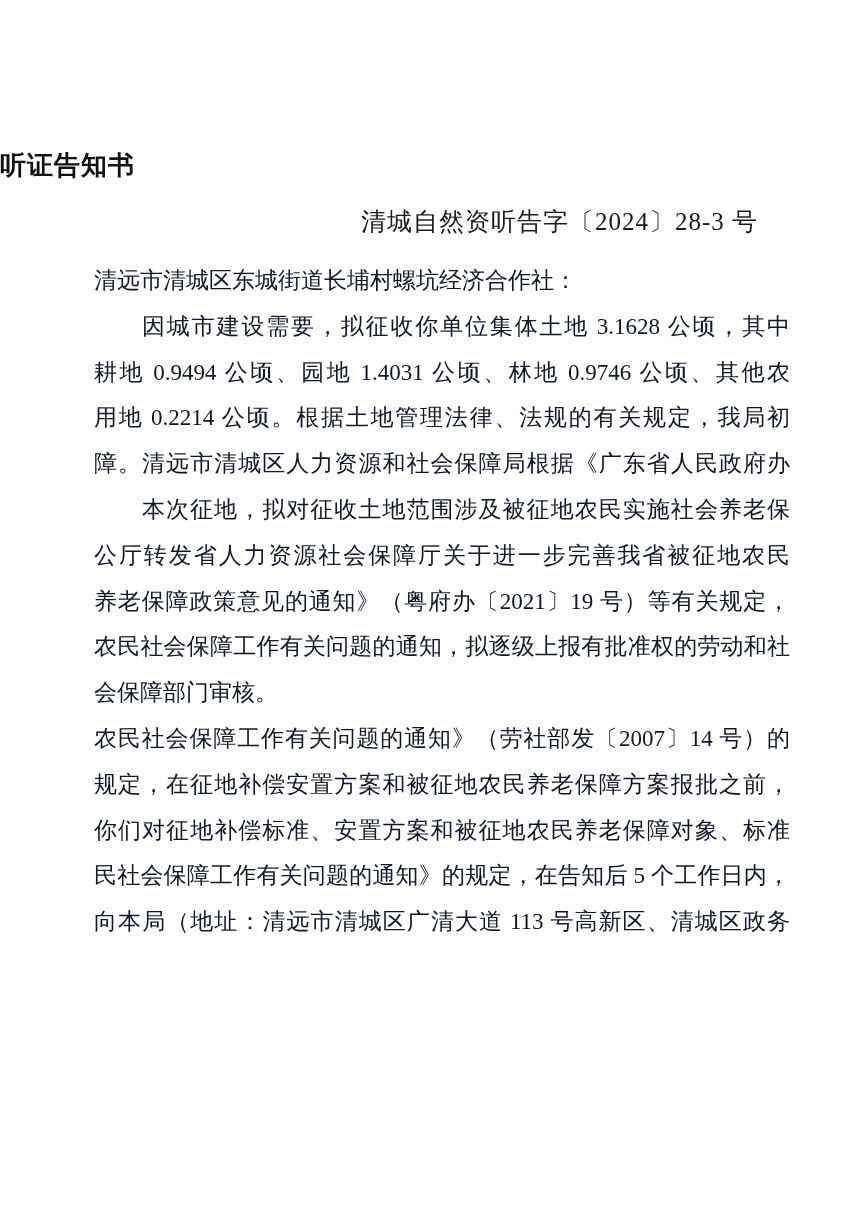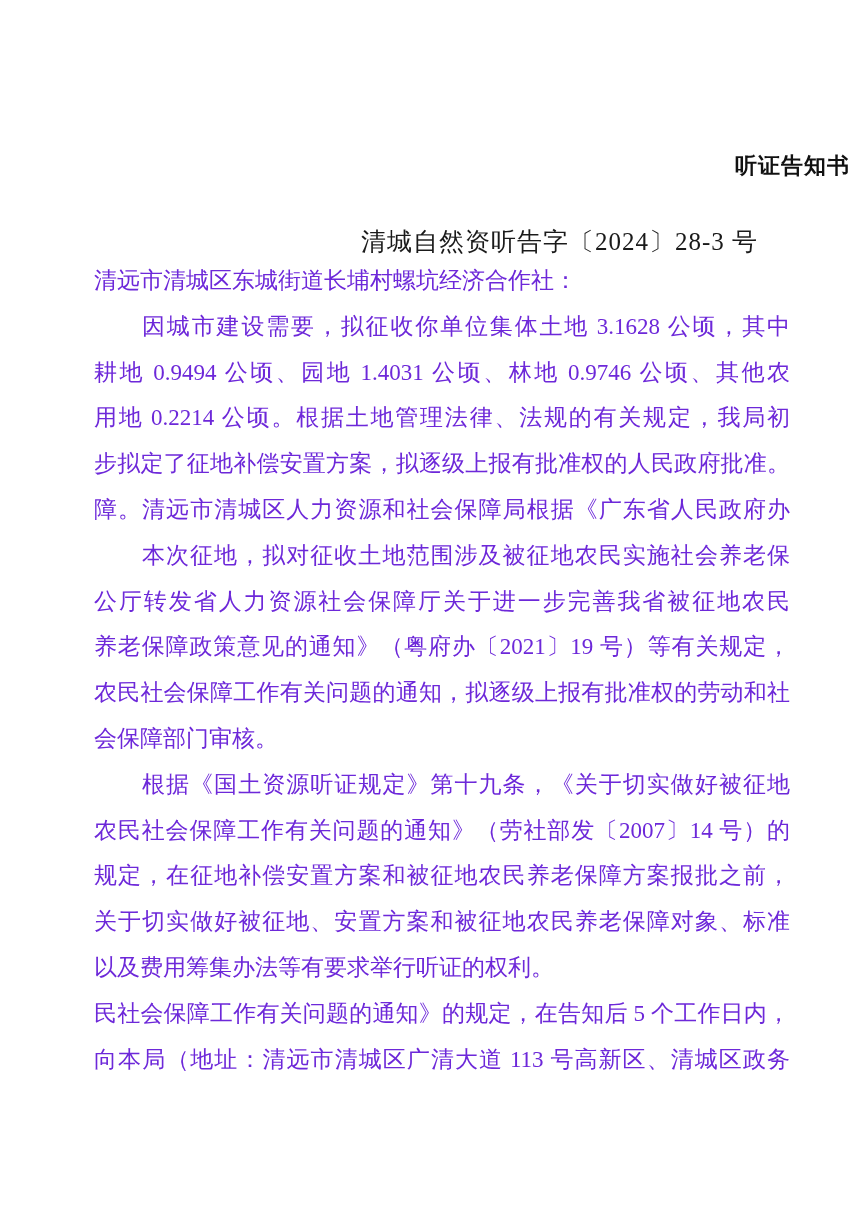--- a/index.html
+++ b/index.html
@@ -12,53 +12,52 @@
     width: 850px;
     height: 1218px;
     background: #ffffff;
     color: #1a1a1a;
     font-family: "Liberation Serif", "DejaVu Serif", serif;
     overflow: hidden;
   }
   .doc-title {
     position: absolute;
     top: 144px;
-    left: 17px;
+    left: 0;
     right: 0;
-    text-align: right;
-    font-size: 22px;
+    text-align: left;
+    font-size: 26px;
     font-weight: bold;
     letter-spacing: 1px;
     line-height: 44px;
     color: #111111;
   }
   .doc-number {
     position: absolute;
     top: 205px;
     right: 92px;
     font-size: 25px;
     letter-spacing: 1px;
     color: #1a1a1a;
-    margin-top: 20px;
   }
   .doc-body {
     position: absolute;
     top: 258px;
     left: 94px;
     right: 60px;
   }
   .line {
     height: 45.8px;
     line-height: 45.8px;
     font-size: 23px;
     text-align: justify;
     text-align-last: justify;
     overflow: hidden;
     white-space: normal;
-    color: #6d28d9;
+    color: #0f172a;
   }
   .line.left {
     text-align: left;
     text-align-last: left;
   }
   .line.indent {
     padding-left: 48px;
   }
 </style>
 </head>
@@ -68,29 +67,26 @@
 
   <div class="doc-title">听证告知书</div>
 
   <div class="doc-number">清城自然资听告字〔2024〕28-3 号</div>
 
   <div class="doc-body">
     <div class="line left">清远市清城区东城街道长埔村螺坑经济合作社：</div>
     <div class="line indent">因城市建设需要，拟征收你单位集体土地 3.1628 公顷，其中</div>
     <div class="line">耕地 0.9494 公顷、园地 1.4031 公顷、林地 0.9746 公顷、其他农</div>
     <div class="line">用地 0.2214 公顷。根据土地管理法律、法规的有关规定，我局初</div>
-    <div class="line">步拟定了征地补偿安置方案，拟逐级上报有批准权的人民政府批准。</div>
     <div class="line">障。清远市清城区人力资源和社会保障局根据《广东省人民政府办</div>
     <div class="line indent">本次征地，拟对征收土地范围涉及被征地农民实施社会养老保</div>
     <div class="line">公厅转发省人力资源社会保障厅关于进一步完善我省被征地农民</div>
     <div class="line">养老保障政策意见的通知》（粤府办〔2021〕19 号）等有关规定，</div>
     <div class="line">农民社会保障工作有关问题的通知，拟逐级上报有批准权的劳动和社</div>
     <div class="line left">会保障部门审核。</div>
-    <div class="line indent">根据《国土资源听证规定》第十九条，《关于切实做好被征地</div>
     <div class="line">农民社会保障工作有关问题的通知》（劳社部发〔2007〕14 号）的</div>
     <div class="line">规定，在征地补偿安置方案和被征地农民养老保障方案报批之前，</div>
-    <div class="line">关于切实做好被征地、安置方案和被征地农民养老保障对象、标准</div>
-    <div class="line left">以及费用筹集办法等有要求举行听证的权利。</div>
+    <div class="line">你们对征地补偿标准、安置方案和被征地农民养老保障对象、标准</div>
     <div class="line">民社会保障工作有关问题的通知》的规定，在告知后 5 个工作日内，</div>
     <div class="line">向本局（地址：清远市清城区广清大道 113 号高新区、清城区政务</div>
   </div>
 
 </div>
 
 </body></html>

